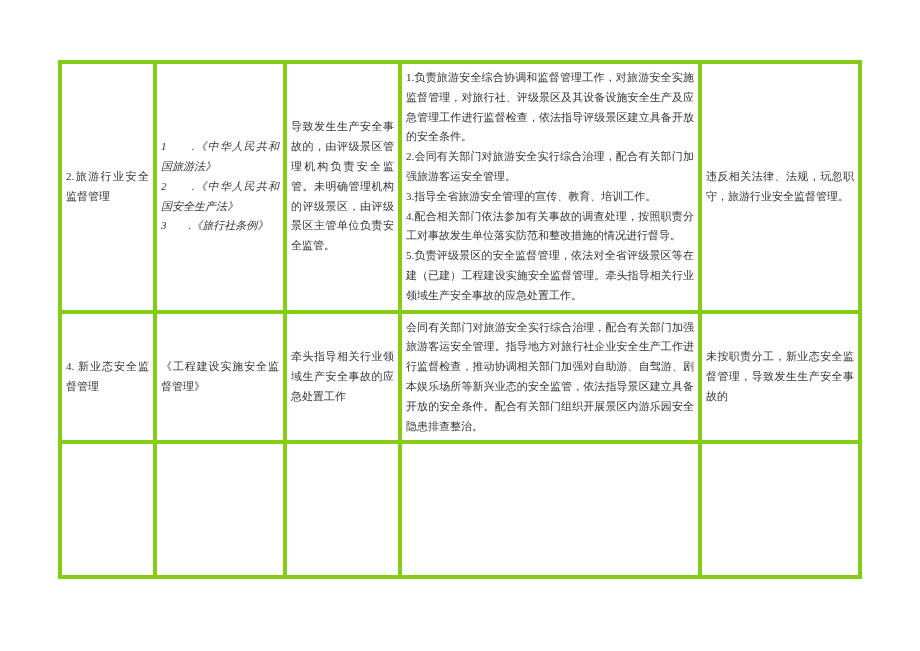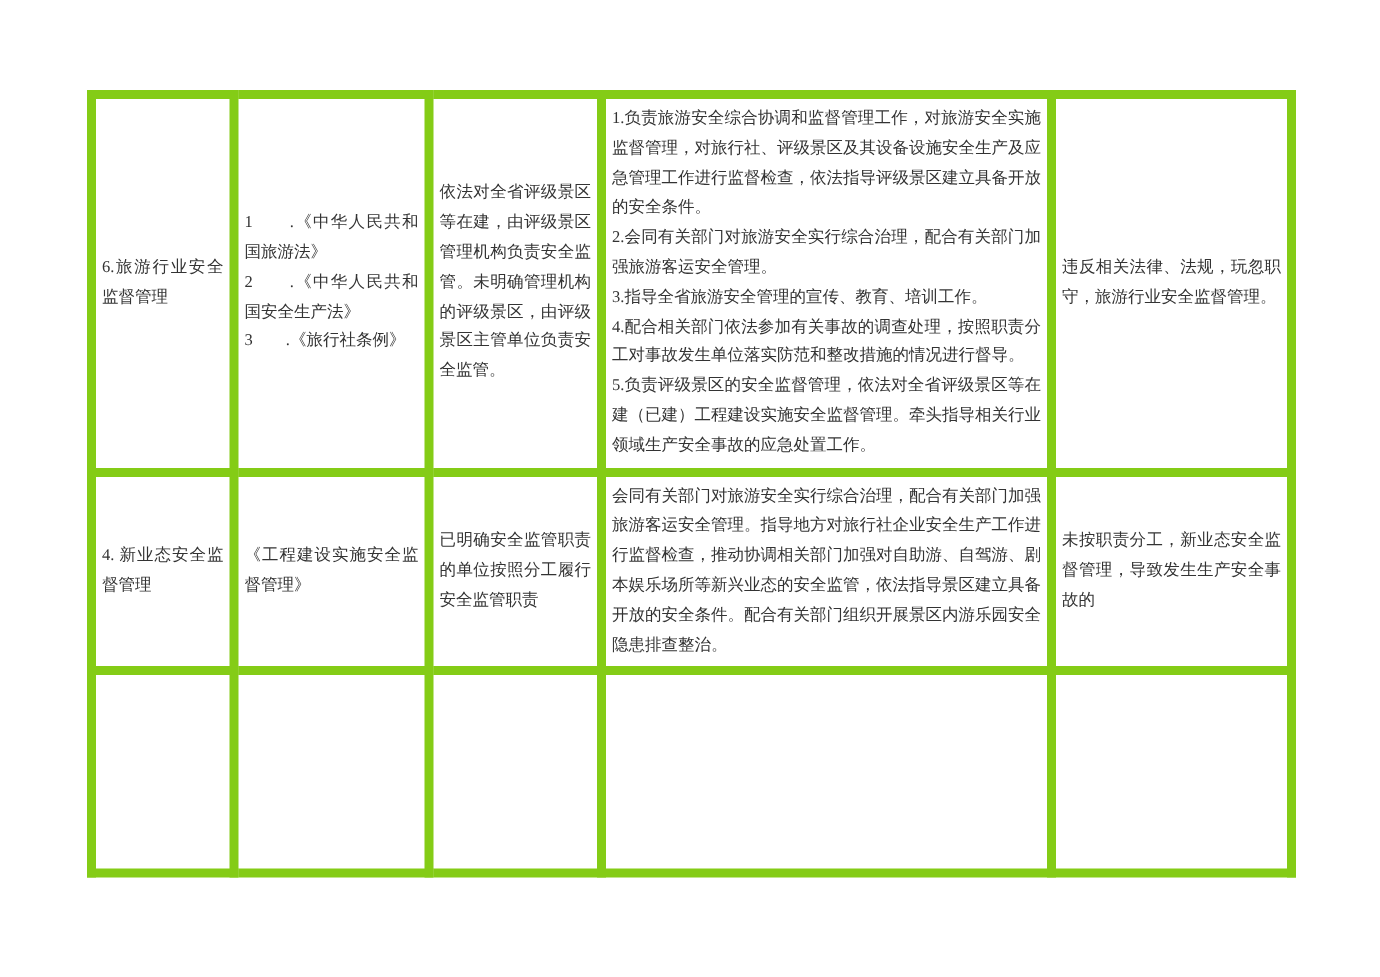--- a/index.html
+++ b/index.html
@@ -14,59 +14,59 @@
       color: #333333;
       padding: 60px 58px 40px 58px;
       width: 920px;
     }
     table {
       border-collapse: collapse;
       width: 100%;
       table-layout: fixed;
     }
     td {
-      border: 6px solid #84cc16;
+      border: 4px solid #84cc16;
       padding: 4px 4px;
       vertical-align: middle;
       line-height: 1.8;
       word-break: break-all;
       text-align: justify;
       text-justify: inter-ideograph;
     }
     col.c1 { width: 95px; }
     col.c2 { width: 130px; }
     col.c3 { width: 115px; }
     col.c4 { width: 300px; }
     col.c5 { width: 160px; }
     tr.empty td { height: 135px; }
-    .nb { line-height: 1.8; }
+    .nb { line-height: 1.8; font-style: italic; }
   </style>
 </head>
 <body>
 
 <table>
   <colgroup>
     <col class="c1">
       <col class="c2">
       <col class="c3">
       <col class="c4">
       <col class="c5">
   </colgroup>
   <tbody>
     <tr>
-      <td>6.旅游行业安全监督管理</td>
+      <td>2.旅游行业安全监督管理</td>
       <td class="nb">1　　.《中华人民共和国旅游法》<br>2　　.《中华人民共和国安全生产法》<br>3　　.《旅行社条例》</td>
-      <td>依法对全省评级景区等在建，由评级景区管理机构负责安全监管。未明确管理机构的评级景区，由评级景区主管单位负责安全监管。</td>
+      <td>导致发生生产安全事故的，由评级景区管理机构负责安全监管。未明确管理机构的评级景区，由评级景区主管单位负责安全监管。</td>
       <td>1.负责旅游安全综合协调和监督管理工作，对旅游安全实施监督管理，对旅行社、评级景区及其设备设施安全生产及应急管理工作进行监督检查，依法指导评级景区建立具备开放的安全条件。<br>2.会同有关部门对旅游安全实行综合治理，配合有关部门加强旅游客运安全管理。<br>3.指导全省旅游安全管理的宣传、教育、培训工作。<br>4.配合相关部门依法参加有关事故的调查处理，按照职责分工对事故发生单位落实防范和整改措施的情况进行督导。<br>5.负责评级景区的安全监督管理，依法对全省评级景区等在建（已建）工程建设实施安全监督管理。牵头指导相关行业领域生产安全事故的应急处置工作。</td>
       <td>违反相关法律、法规，玩忽职守，旅游行业安全监督管理。</td>
     </tr>
     <tr>
       <td>4. 新业态安全监督管理</td>
       <td>《工程建设实施安全监督管理》</td>
-      <td>已明确安全监管职责的单位按照分工履行安全监管职责</td>
+      <td>牵头指导相关行业领域生产安全事故的应急处置工作</td>
       <td>会同有关部门对旅游安全实行综合治理，配合有关部门加强旅游客运安全管理。指导地方对旅行社企业安全生产工作进行监督检查，推动协调相关部门加强对自助游、自驾游、剧本娱乐场所等新兴业态的安全监管，依法指导景区建立具备开放的安全条件。配合有关部门组织开展景区内游乐园安全隐患排查整治。</td>
       <td>未按职责分工，新业态安全监督管理，导致发生生产安全事故的</td>
     </tr>
     <tr class="empty">
       <td></td>
       <td></td>
       <td></td>
       <td></td>
       <td></td>
     </tr>

